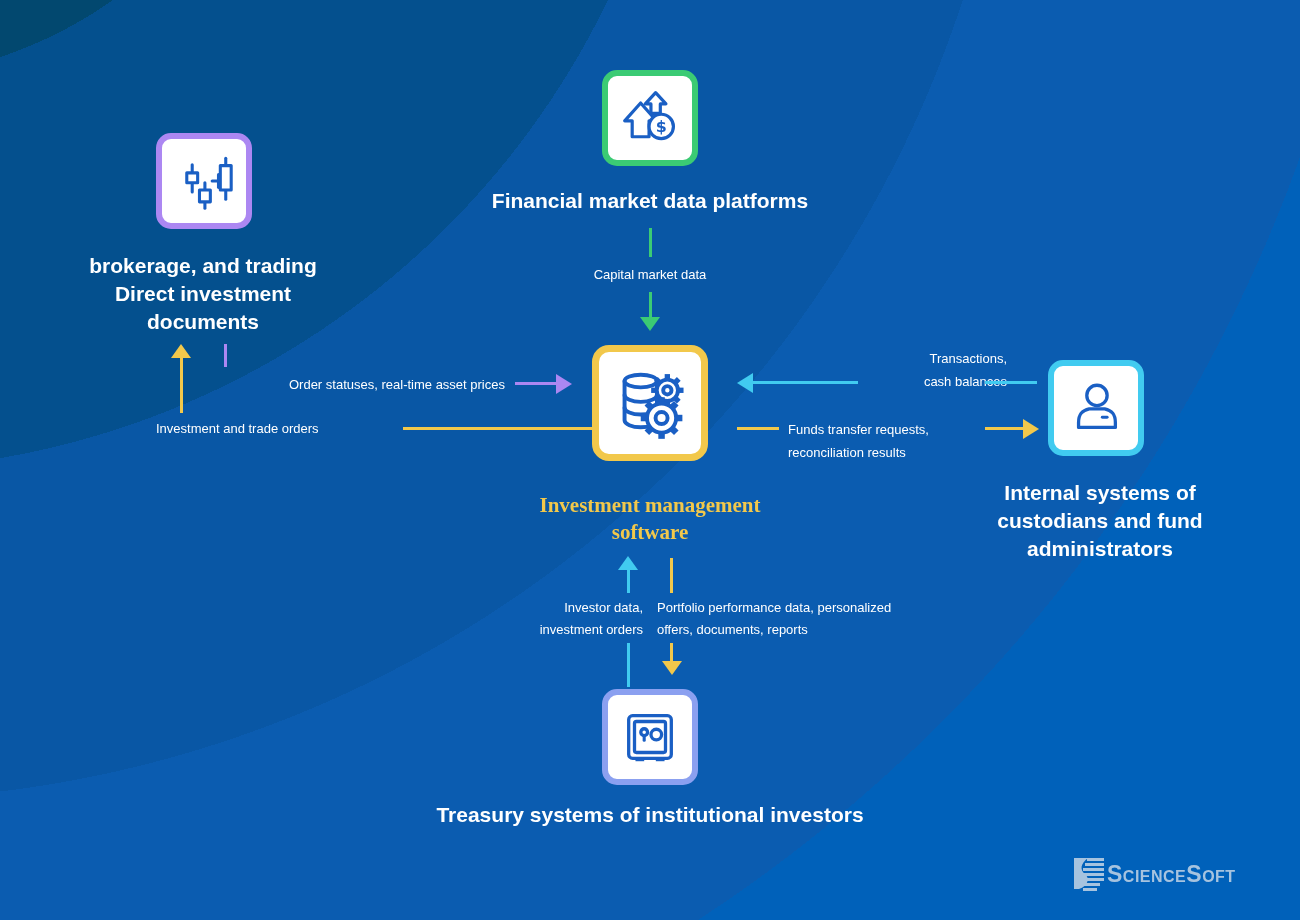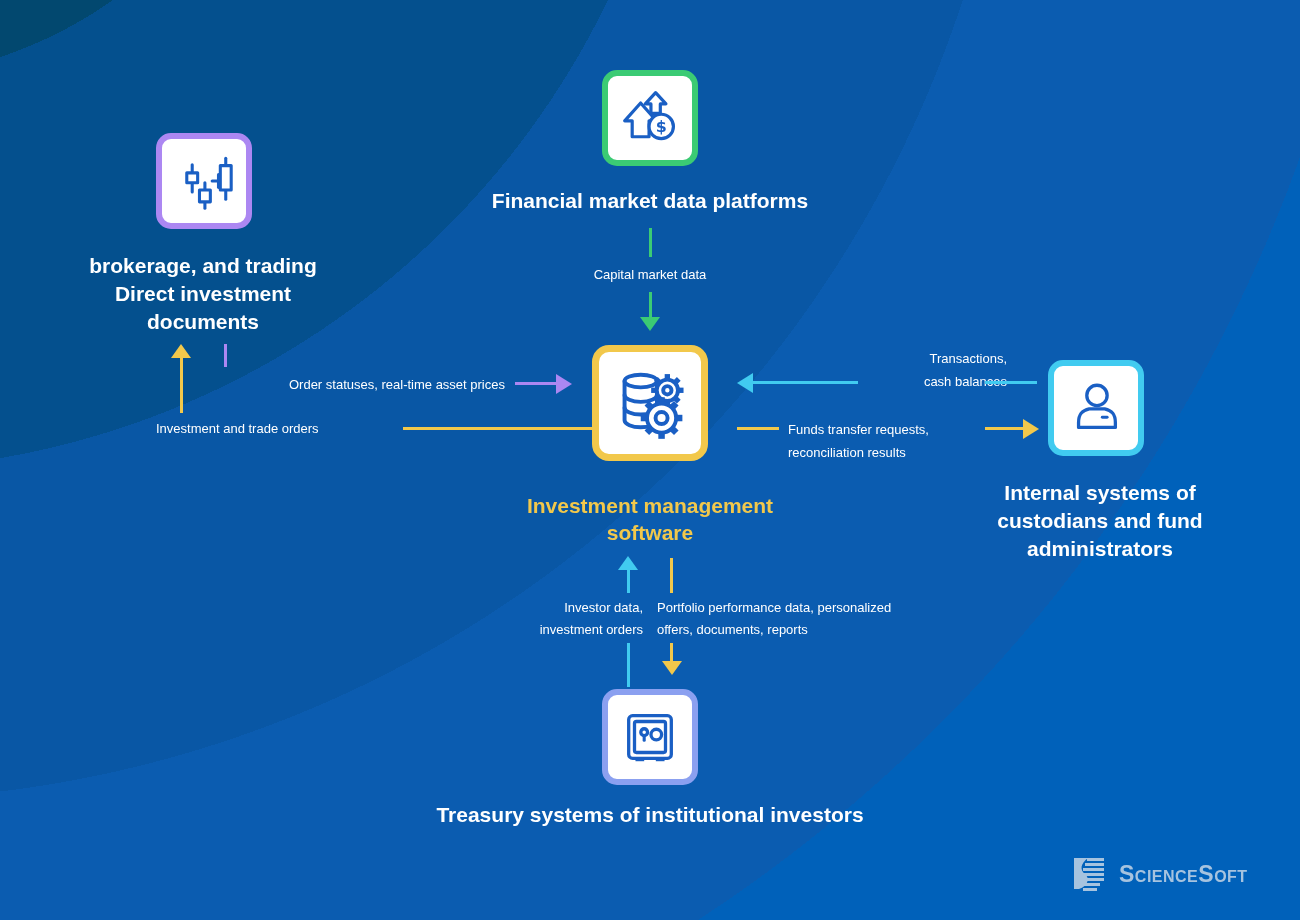--- a/index.html
+++ b/index.html
@@ -23,21 +23,21 @@
   .flabel{position:absolute;font-size:13px;color:#fff;line-height:23px;}
   .ta-r{text-align:right;}
   .ta-c{text-align:center;}
   .hline,.vline{position:absolute;}
   .hline{height:3px;}
   .vline{width:3px;}
   .tri{position:absolute;width:0;height:0;}
   .icon .s{stroke:var(--icon-stroke);stroke-width:3.4;fill:none;stroke-linejoin:round;stroke-linecap:round;}
   .icon .sf{stroke:var(--icon-stroke);stroke-width:3.4;fill:#fff;stroke-linejoin:round;stroke-linecap:round;}
   .icon .f{fill:var(--icon-stroke);stroke:none;}
-  .logo{position:absolute;left:1071px;top:856px;display:flex;align-items:center;gap:12px;}
+  .logo{position:absolute;left:1071px;top:856px;display:flex;align-items:center;gap:0;}
   .logo-mark *{fill:var(--logo);}
   .logo-text{color:var(--logo);font-weight:700;font-size:23px;font-variant:small-caps;letter-spacing:0.5px;}
 </style>
 </head>
 <body>
 
 <div class="canvas">
 
   <div class="node small b-green" style="left:602px;top:70px;">
     <svg class="icon" width="60" height="60" viewBox="0 0 64 64">
@@ -109,21 +109,21 @@
         <rect class="f" x="-2.8" y="-18" width="5.6" height="6.5" transform="rotate(135)"></rect>
         <rect class="f" x="-2.8" y="-18" width="5.6" height="6.5" transform="rotate(180)"></rect>
         <rect class="f" x="-2.8" y="-18" width="5.6" height="6.5" transform="rotate(225)"></rect>
         <rect class="f" x="-2.8" y="-18" width="5.6" height="6.5" transform="rotate(270)"></rect>
         <rect class="f" x="-2.8" y="-18" width="5.6" height="6.5" transform="rotate(315)"></rect>
         <circle class="sf" r="12.6"></circle>
           <circle class="s" r="5.2"></circle>
       </g>
     </svg>
   </div>
-  <div class="heading yellow" style="left:450px;top:492px;width:400px;">
+  <div class="heading yellow" style="left:450px;top:492px;width:400px;font-family:Liberation Serif, serif;">
     <div>Investment management</div>
     <div>software</div>
   </div>
 
   <div class="node small b-cyan" style="left:1048px;top:360px;">
     <svg class="icon" width="62" height="62" viewBox="0 0 64 64">
       <circle class="sf" cx="33" cy="19" r="10.5"></circle>
       <path class="sf" d="M14 52 L14 47 C14 38 18 34.5 25 33 L41 33 C48 34.5 52 38 52 47 L52 52 Z"></path>
       <rect class="f" x="37" y="40" width="8" height="3" rx="1.5"></rect>
     </svg>

